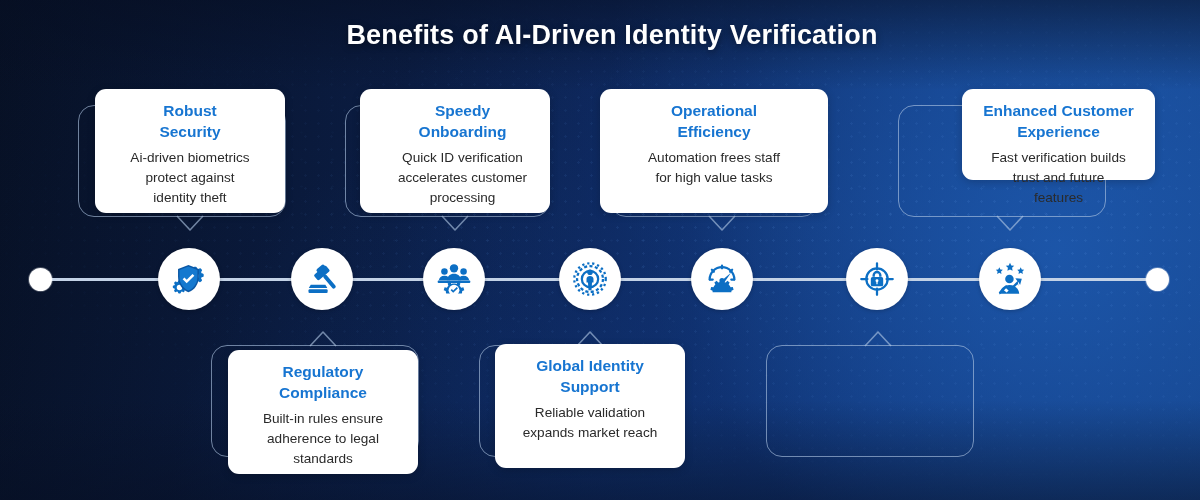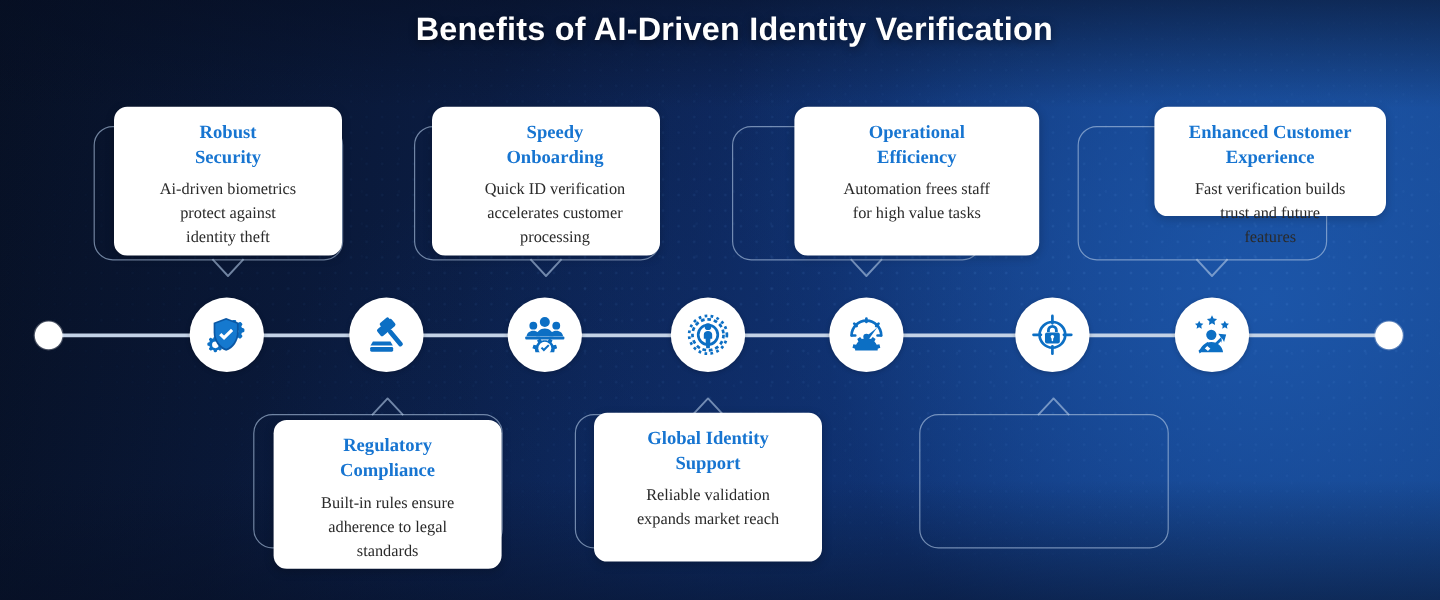--- a/index.html
+++ b/index.html
@@ -40,21 +40,21 @@
     inset: 0;
     background:
       linear-gradient(180deg, rgba(6,14,34,0.55) 0%, rgba(6,14,34,0.0) 18%),
       linear-gradient(0deg, rgba(6,14,34,0.5) 0%, rgba(6,14,34,0.0) 20%);
     pointer-events: none;
   }
 
   
   .title {
     position: absolute;
-    top: 9px;
+    top: 20px;
     left: 0;
     width: 1200px;
     text-align: center;
     color: #ffffff;
     font-size: 27px;
     font-weight: bold;
     letter-spacing: 0.2px;
     text-shadow: 0 2px 7px rgba(0,0,0,0.45);
     z-index: 8;
     padding-left: 24px;
@@ -119,21 +119,20 @@
 
   
   .card {
     position: absolute;
     background: #ffffff;
     border-radius: 11px;
     z-index: 6;
     padding: 12px 13px 13px;
     text-align: center;
     box-shadow: 0 2px 8px rgba(0,0,0,0.2);
-    font-family: Liberation Serif, serif;
   }
   .card .ttl {
     color: #1775d1;
     font-size: 15.5px;
     font-weight: bold;
     line-height: 1.33;
     white-space: pre-line;
     margin-bottom: 6px;
   }
   .card .desc {
@@ -317,21 +316,21 @@
   </div>
 
   <div class="card" style="left:360px; top:89px; width:190px; height:124px;padding-left:28px;">
     <div class="ttl">Speedy
 Onboarding</div>
     <div class="desc">Quick ID verification
 accelerates customer
 processing</div>
   </div>
 
-  <div class="card" style="left:662px; top:89px; width:204px; height:124px;">
+  <div class="card" style="left:600px; top:89px; width:228px; height:124px;">
     <div class="ttl">Operational
 Efficiency</div>
     <div class="desc">Automation frees staff
 for high value tasks</div>
   </div>
 
   <div class="card" style="left:962px; top:89px; width:193px; height:91px;">
     <div class="ttl">Enhanced Customer
 Experience</div>
     <div class="desc">Fast verification builds

